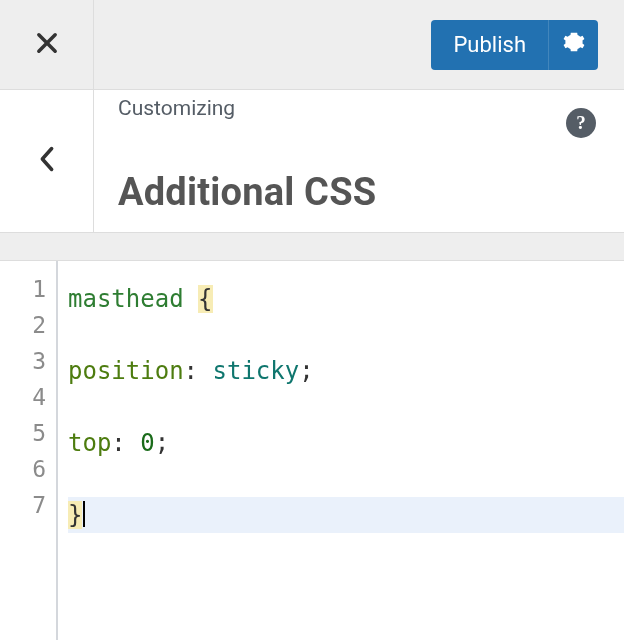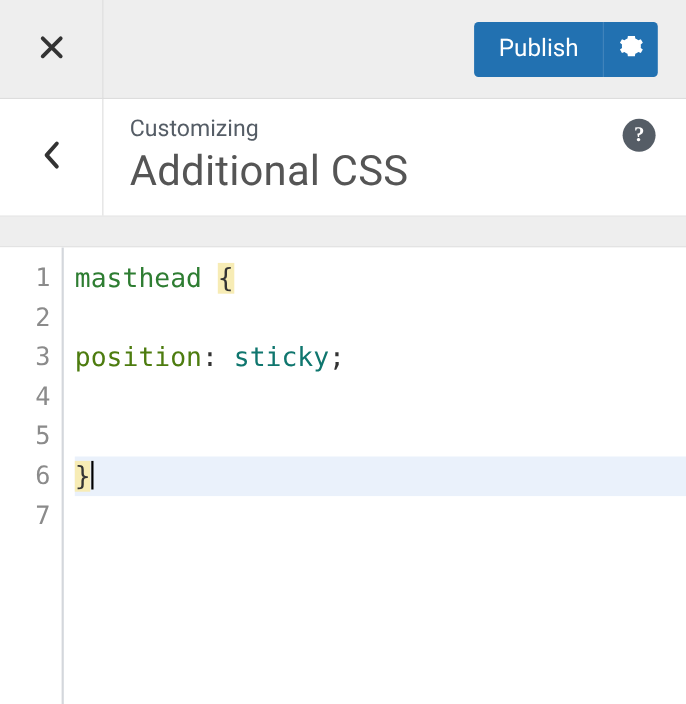--- a/index.html
+++ b/index.html
@@ -8,29 +8,29 @@
   .topbar { height: 90px; background: #eee; border-bottom: 1px solid #ddd; display: flex; align-items: center; }
   .close-box { width: 94px; height: 90px; display: flex; align-items: center; justify-content: center; border-right: 1px solid #ddd; }
   .close-box svg { width: 28px; height: 28px; }
   .spacer { flex: 1; }
   .publish-btn { display: flex; align-items: center; background: #2271b1; color: #fff; border-radius: 4px; height: 50px; margin-right: 26px; overflow: hidden; font-size: 22px; cursor: pointer; }
   .publish-label { padding: 0 22px; }
   .publish-gear { width: 50px; height: 50px; display: flex; align-items: center; justify-content: center; border-left: 1px solid rgba(255,255,255,0.15); }
   .header-row { display: flex; border-bottom: 1px solid #ddd; background: #fff; }
   .back-box { width: 94px; display: flex; align-items: center; justify-content: center; border-right: 1px solid #ddd; }
   .back-box svg { width: 20px; height: 28px; }
-  .title-col { flex: 1; padding: 16px 24px 18px 24px; display: flex; flex-direction: column; justify-content: center; position: relative; }
+  .title-col { flex: 1; padding: 6px 24px 18px 24px; display: flex; flex-direction: column; justify-content: center; position: relative; }
   .customizing { color: #555d66; font-size: 21px; margin-bottom: 4px; }
-  .section-title { font-size: 38px; font-weight: 400; color: #555; letter-spacing: 0.2px; }
+  .section-title { font-size: 38px; font-weight: 700; color: #555; letter-spacing: 0.2px; margin-top: 46px; }
   .help-btn { position: absolute; right: 28px; top: 18px; width: 30px; height: 30px; border-radius: 50%; background: #555d66; color: #fff; display: flex; align-items: center; justify-content: center; font-weight: 700; font-size: 19px; cursor: pointer; font-family: Georgia, serif; }
   .sep-bar { height: 28px; background: #eee; border-bottom: 1px solid #ddd; }
   .editor { flex: 1; display: flex; font-family: ui-monospace, SFMono-Regular, Menlo, Consolas, monospace; font-size: 24px; line-height: 36px; background: #fff; }
   .gutter { width: 58px; background: #fff; border-right: 2px solid #d4d7dc; color: #8b8b8b; text-align: right; padding-top: 10px; padding-right: 10px; font-size: 23px; user-select: none; }
   .gutter div { height: 36px; }
-  .code-col { flex: 1; padding-top: 10px; padding-left: 10px; }
+  .code-col { flex: 1; padding-top: 20px; padding-left: 10px; }
   .code-line { height: 36px; white-space: pre; }
   .tok-sel { color: #2e7d32; }
   .tok-brace { background: #f7ecb5; color: #333; }
   .tok-prop { color: #4d7c0f; }
   .tok-val { color: #0f766e; }
   .tok-num { color: #1a6b1a; }
   .line-active { background: #eaf1fb; }
   .cursor { border-left: 2px solid #000; display: inline-block; height: 26px; vertical-align: -4px; margin-left: 1px; }
 </style>
 </head>
@@ -86,18 +86,19 @@
         <div>4</div>
         <div>5</div>
         <div>6</div>
         <div>7</div>
       </div>
     <div class="code-col" id="code">
         <div class="code-line"><span class="tok-sel">masthead</span><span> </span><span class="tok-brace">{</span></div>
         <div class="code-line"></div>
         <div class="code-line"><span class="tok-prop">position</span><span>: </span><span class="tok-val">sticky</span><span>;</span></div>
         <div class="code-line"></div>
+        <div class="code-line"><span class="tok-prop">top</span><span>: </span><span class="tok-num">0</span><span>;</span></div>
         <div class="code-line"></div>
         <div class="code-line line-active"><span class="tok-brace">}</span><span class="cursor"></span></div>
       </div>
   </div>
 
 </div>
 
 </body></html>

